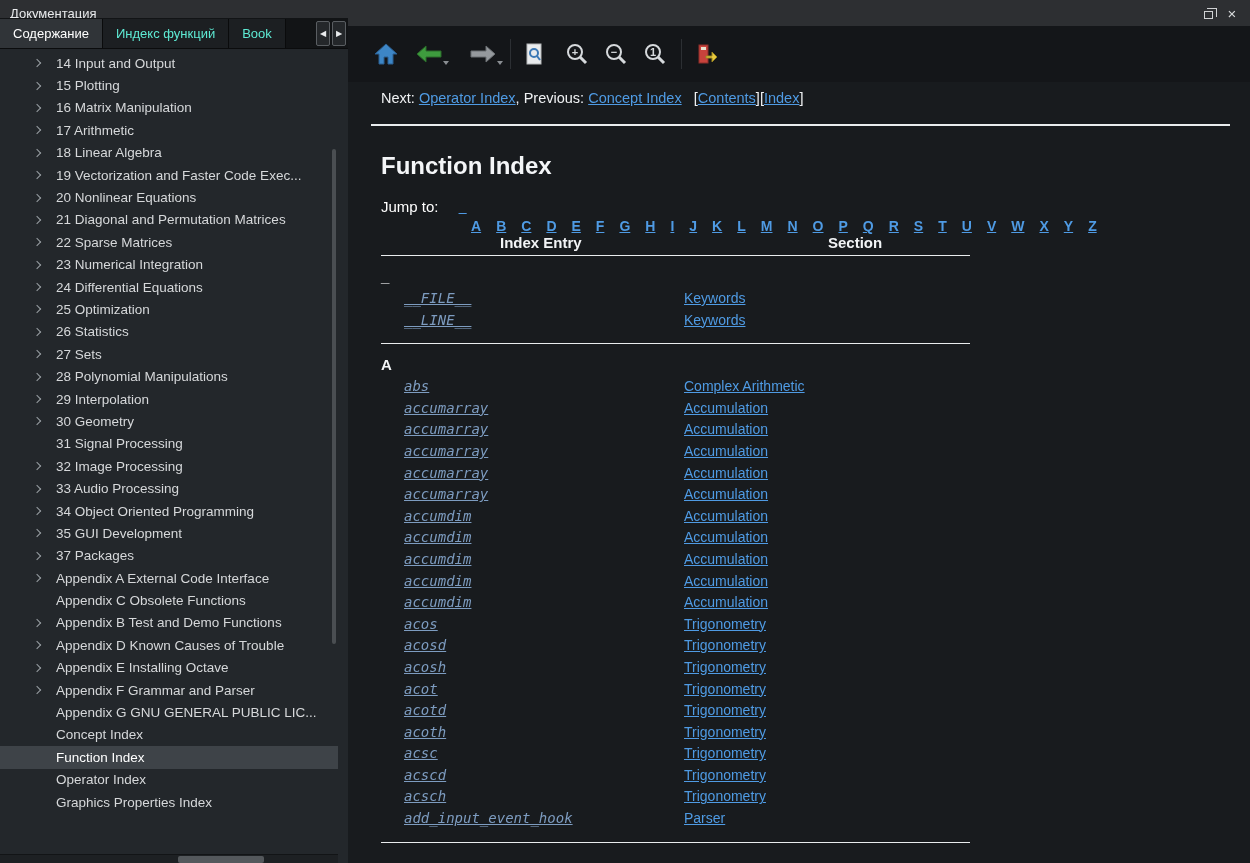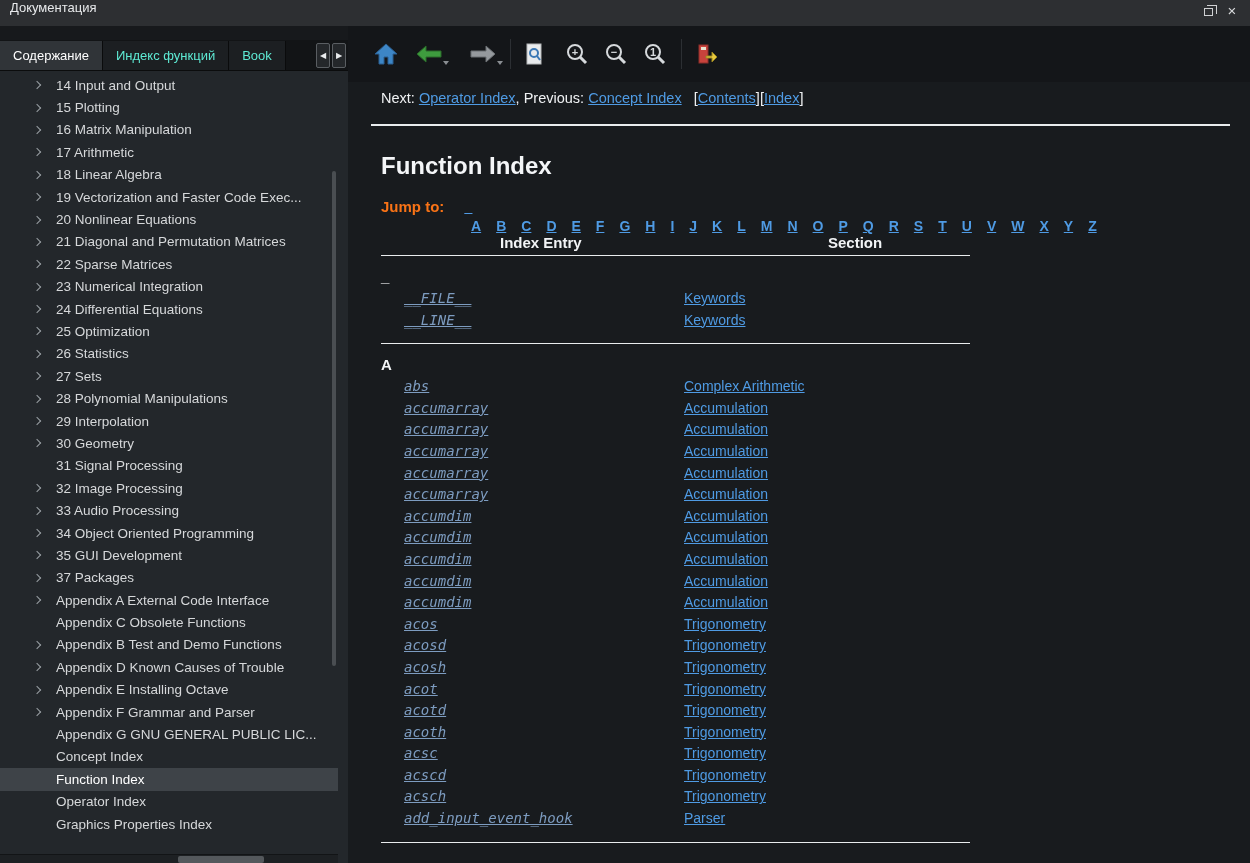--- a/index.html
+++ b/index.html
@@ -2,30 +2,30 @@
 <html lang="ru"><head>
 <meta charset="utf-8">
 <style>
   * { margin:0; padding:0; box-sizing:border-box; }
   html,body { width:1250px; height:863px; overflow:hidden; }
   body { font-family:"Liberation Sans",sans-serif; background:#17191c; }
   .window { position:relative; width:1250px; height:863px; background:#17191c; overflow:hidden; }
 
   
   .titlebar { position:absolute; left:0; top:0; right:0; height:26px; background:#2d2f32;
-              display:flex; align-items:flex-start; padding:0 6px 0 10px; }
+              display:flex; align-items:center; padding:0 6px 0 10px; }
   .titlebar-title { flex:1; color:#e8eaec; font-size:13px; }
   .win-btn { width:24px; height:20px; display:flex; align-items:center; justify-content:center;
              color:#d9dbdd; font-size:15px; cursor:default; }
   .restore-icon { position:relative; width:9px; height:8px; border:1px solid #cfd1d3; margin-top:3px; background:#2d2f32; }
   .restore-icon::before { content:''; position:absolute; left:2px; top:-4px; width:9px; height:8px;
                           border:1px solid #cfd1d3; border-bottom:none; border-left:none; }
 
   
-  .left-pane { position:absolute; left:0; top:40px; width:348px; bottom:0; background:#23272b; overflow:hidden; }
+  .left-pane { position:absolute; left:0; top:18px; width:348px; bottom:0; background:#23272b; overflow:hidden; }
   .tab-bar { position:relative; height:31px; background:#121416; display:flex; align-items:flex-end; border-bottom:1px solid #0b0c0d; }
   .tabs { display:flex; height:29px; overflow:hidden; max-width:316px; }
   .tab { height:29px; display:flex; align-items:center; padding:0 13px; font-size:13px; color:#5eead4;
          background:#1c1f22; border-right:1px solid #0a0b0c; white-space:nowrap; cursor:default; }
   .tab.active { background:#303438; color:#ffffff; }
   .tab-scroll { position:absolute; right:2px; top:3px; bottom:3px; display:flex; gap:2px; background:#121416; padding-left:2px; }
   .tab-scroll .scr { width:14px; height:25px; background:#24272a; border:1px solid #5a5e62; color:#e9ebed;
                      font-size:8px; display:flex; align-items:center; justify-content:center; border-radius:2px; cursor:default; }
 
   .tree { position:absolute; left:0; top:32px; right:10px; bottom:9px; padding-top:2px; overflow:hidden; }
@@ -51,21 +51,21 @@
                 color:#d6d9dc; font-size:11px; font-weight:bold; line-height:1; }
 
   .doc { flex:1; overflow:hidden; padding:8px 20px 0 33px; color:#e9ebed; }
   .nav-line { font-size:14.5px; color:#f0f2f4; white-space:pre; }
   .doc a { color:#4f9be4; text-decoration:underline; cursor:pointer; }
   .nav-rule { height:2px; background:#e9ecee; margin-top:18px; margin-left:-10px; }
 
   .doc-title { margin-top:26px; font-size:24px; font-weight:bold; color:#f4f6f8; }
 
   .jump-line { margin-top:18px; font-size:15px; white-space:pre; }
-  .jump-label { font-weight:bold; color:#f97316; }
+  .jump-label { font-weight:normal; color:#ffffff; }
   .jump-letter { font-weight:bold; font-size:14px; color:#3f8fdf; text-decoration:underline; }
   .jump-line .jump-letter { margin-left:16px; }
   .jump-letters { margin-top:3px; margin-left:90px; display:flex; gap:15px; }
 
   .idx-header { display:grid; grid-template-columns:447px 1fr; font-size:15px; font-weight:bold; color:#f2f4f6; }
   .idx-header .h-entry { padding-left:119px; }
   .header-rule, .sec-rule { width:589px; height:1px; background:#e9ecee; }
   .header-rule { margin-top:4px; }
   .sec-rule { margin-top:12px; }
 

